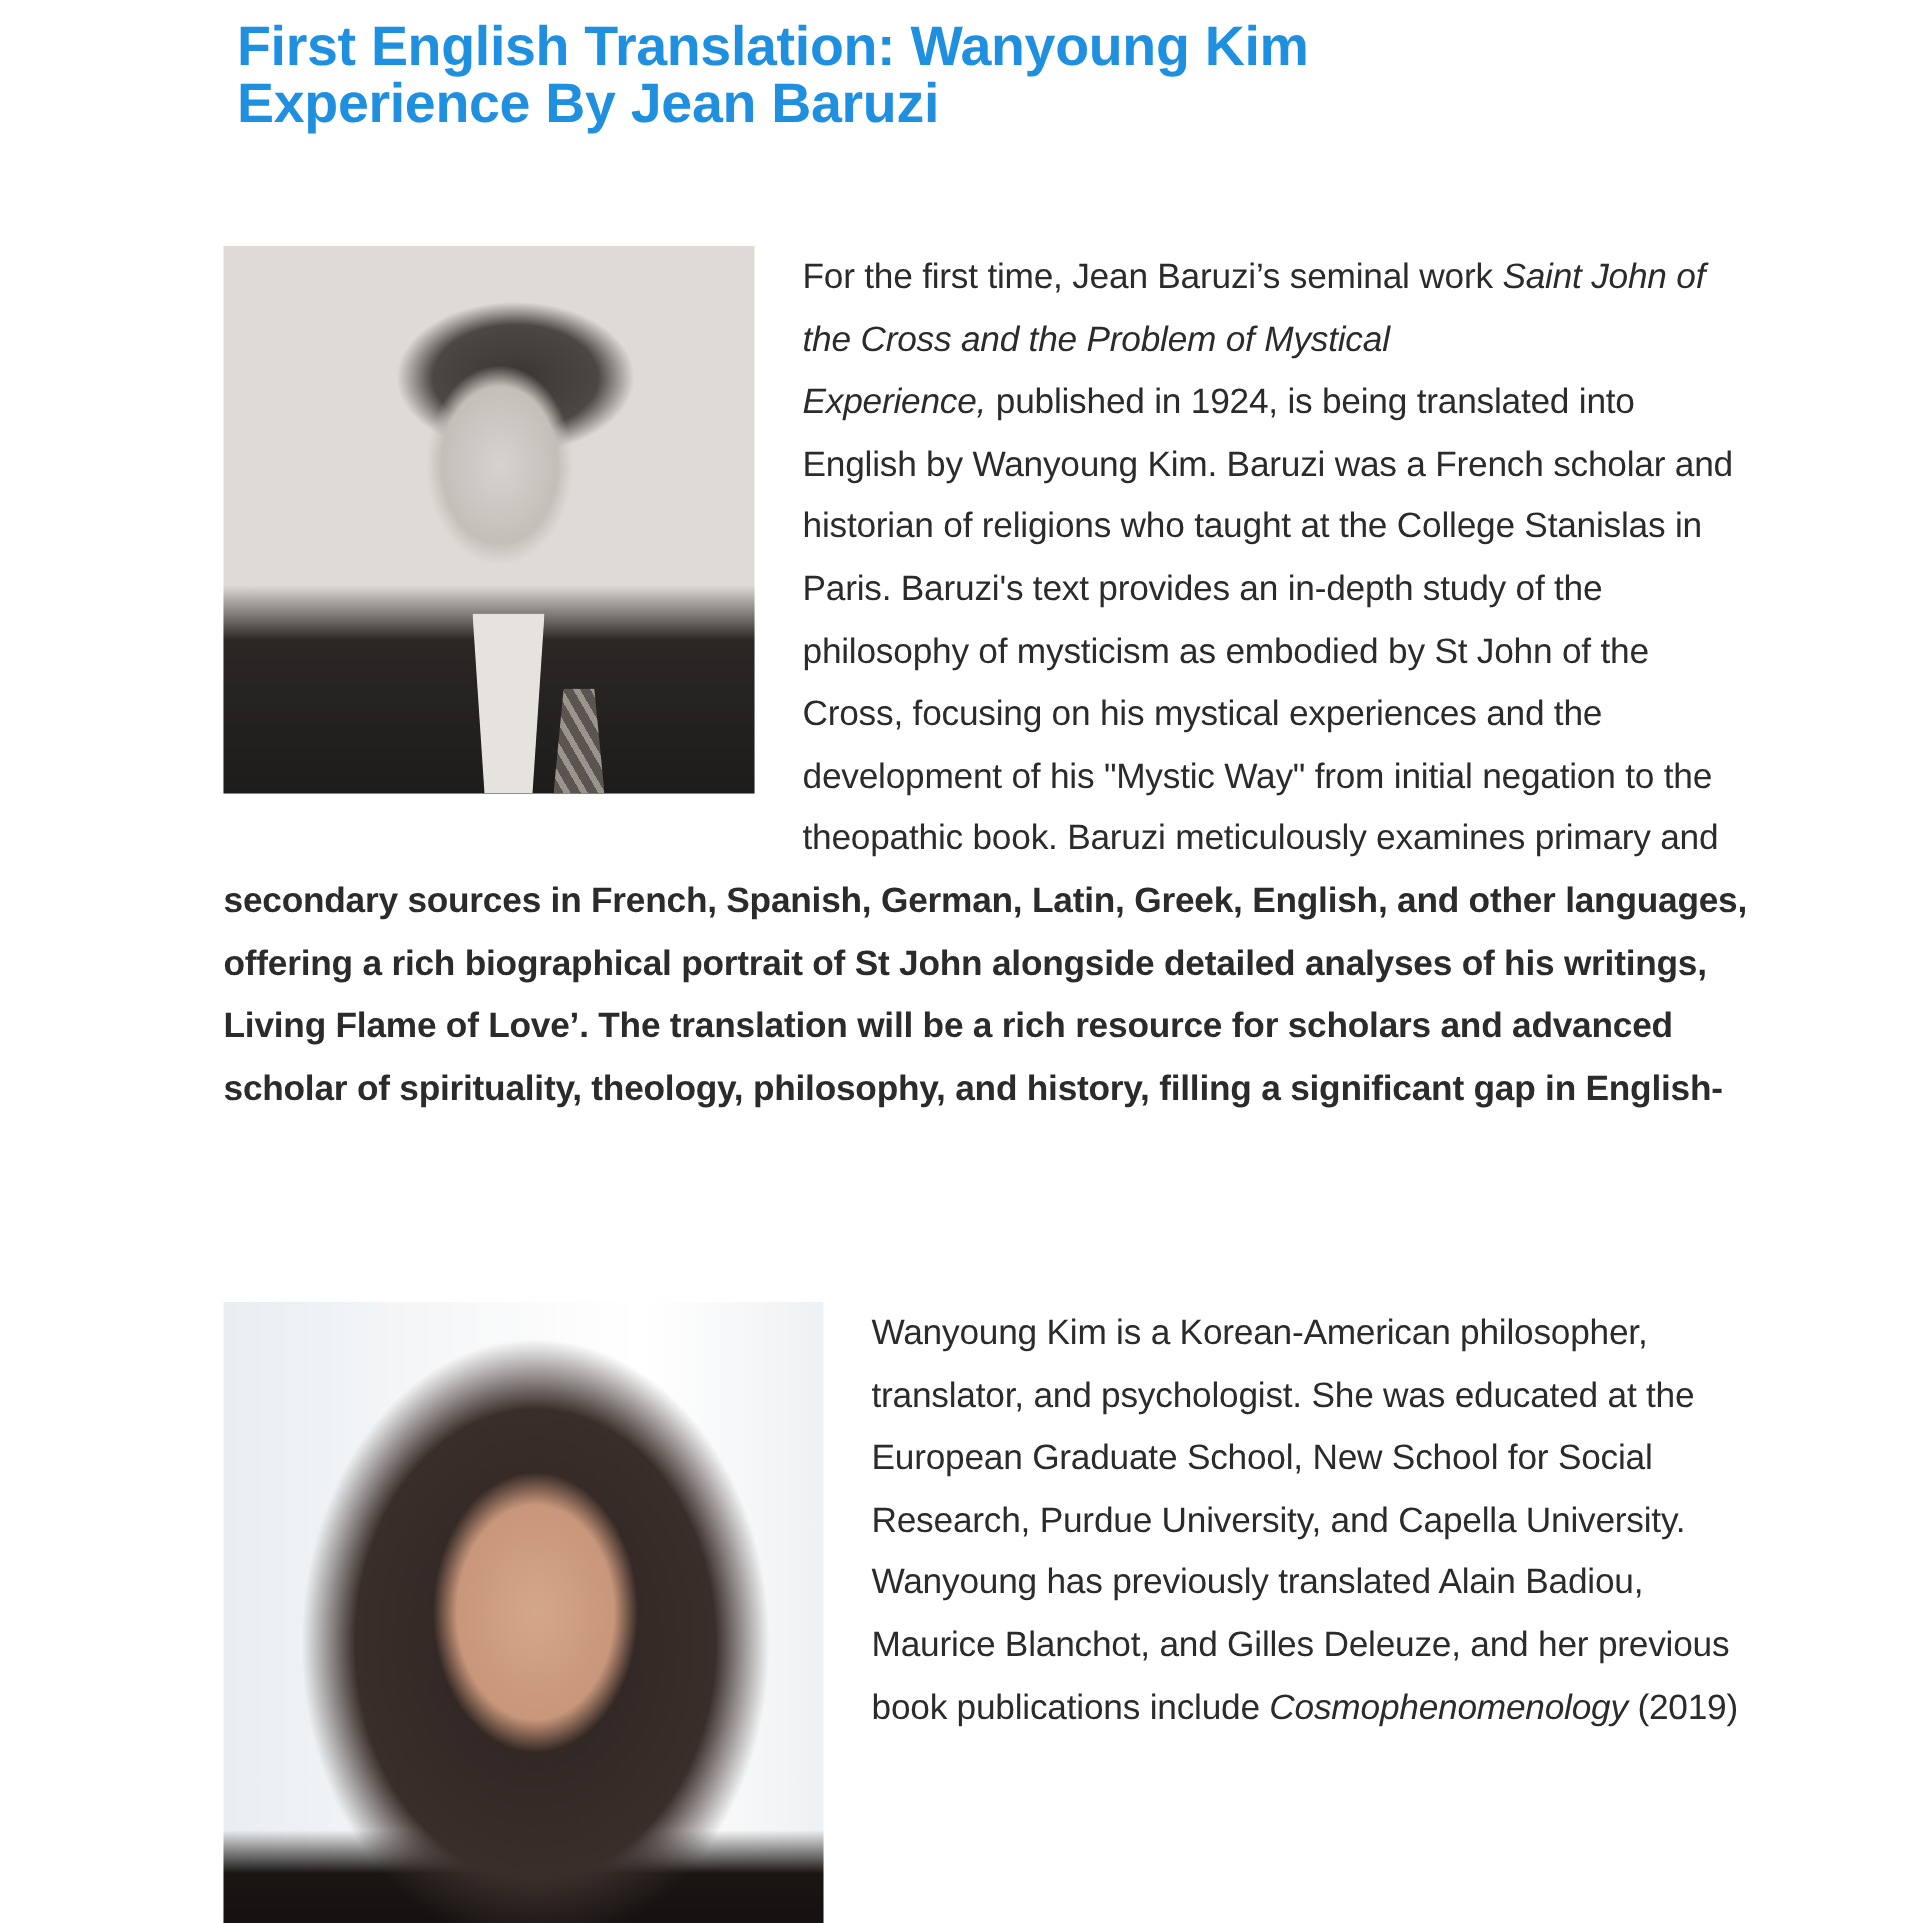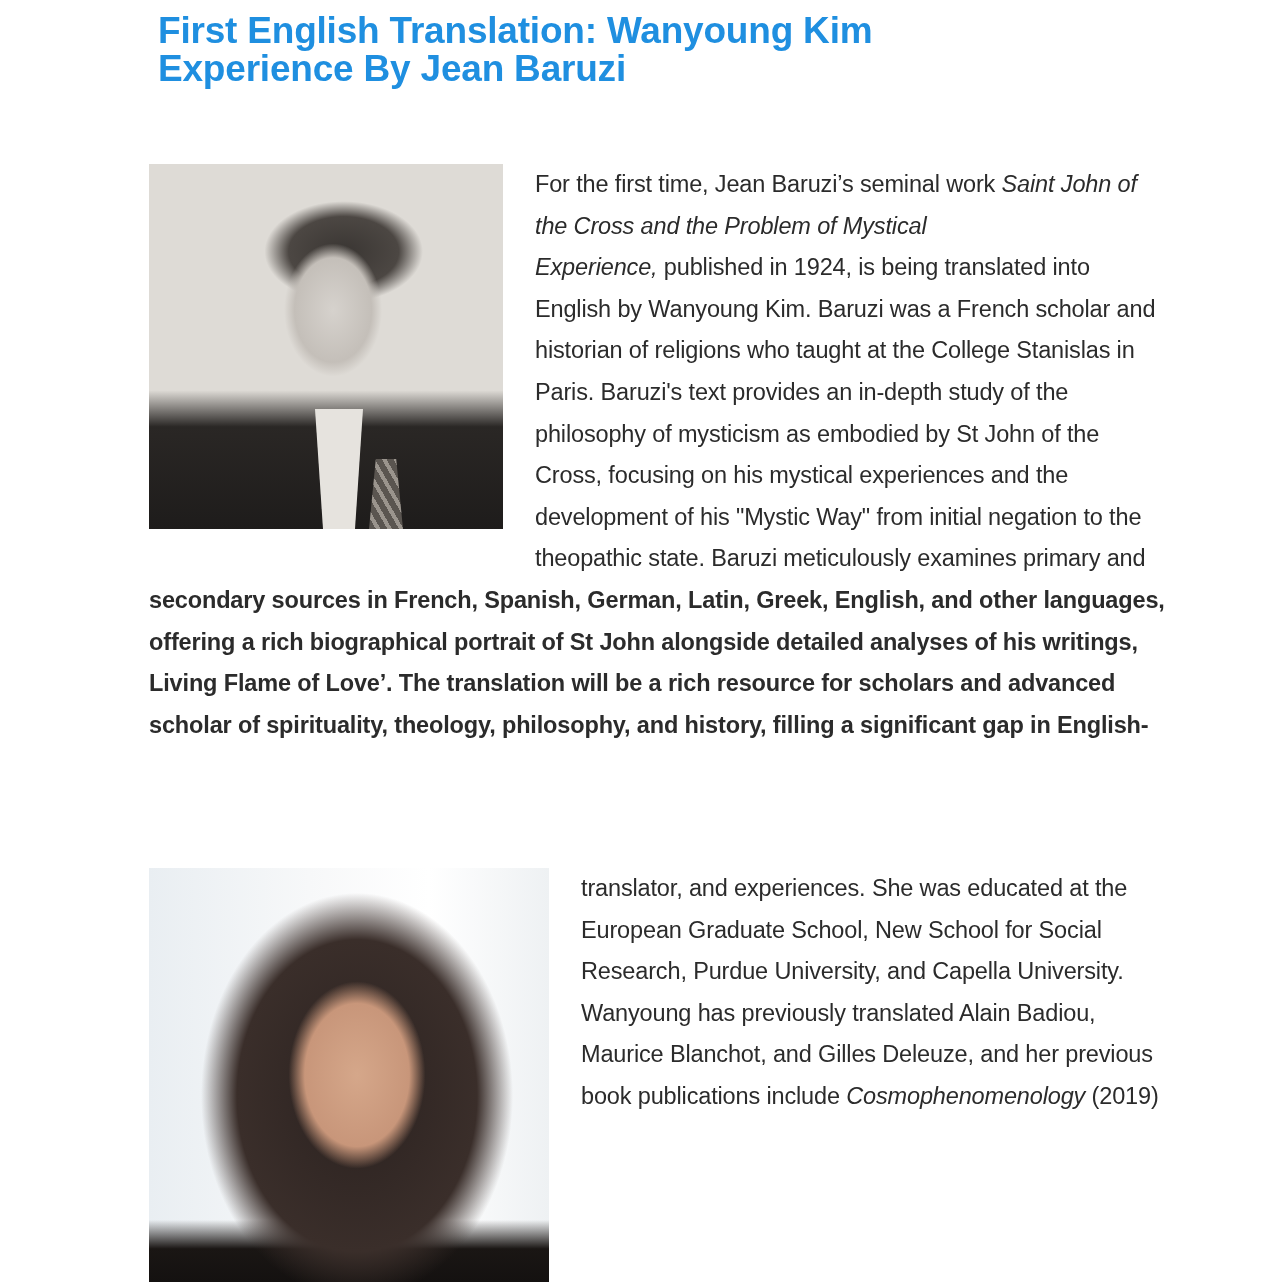--- a/index.html
+++ b/index.html
@@ -128,32 +128,33 @@
 <div class="text-area desc-right">
   <span class="text-line"><span>For the first time, Jean Baruzi’s seminal work </span><i>Saint John of</i><span></span></span>
   <span class="text-line"><span></span><i>the Cross and the Problem of Mystical</i><span></span></span>
   <span class="text-line"><span></span><i>Experience,</i><span> published in 1924, is being translated into</span></span>
   <span class="text-line"><span>English by Wanyoung Kim. Baruzi was a French scholar and</span><i></i><span></span></span>
   <span class="text-line"><span>historian of religions who taught at the College Stanislas in</span><i></i><span></span></span>
   <span class="text-line"><span>Paris. Baruzi's text provides an in-depth study of the</span><i></i><span></span></span>
   <span class="text-line"><span>philosophy of mysticism as embodied by St John of the</span><i></i><span></span></span>
   <span class="text-line"><span>Cross, focusing on his mystical experiences and the</span><i></i><span></span></span>
   <span class="text-line"><span>development of his "Mystic Way" from initial negation to the</span><i></i><span></span></span>
-  <span class="text-line"><span>theopathic state. Baruzi meticulously examines primary and</span><i></i><span></span></span>
+  <span class="text-line"><span>theopathic book. Baruzi meticulously examines primary and</span><i></i><span></span></span>
 </div>
 
 <div class="text-area desc-full">
   <span class="text-line">secondary sources in French, Spanish, German, Latin, Greek, English, and other languages,</span>
   <span class="text-line">offering a rich biographical portrait of St John alongside detailed analyses of his writings,</span>
   <span class="text-line">Living Flame of Love’. The translation will be a rich resource for scholars and advanced</span>
   <span class="text-line">scholar of spirituality, theology, philosophy, and history, filling a significant gap in English-</span>
 </div>
 
 <div class="photo photo-kim" aria-label="Portrait of Wanyoung Kim"></div>
 
 <div class="text-area bio">
-  <span class="text-line"><span>translator, and experiences. She was educated at the</span><i></i><span></span></span>
+  <span class="text-line"><span>Wanyoung Kim is a Korean-American philosopher,</span><i></i><span></span></span>
+  <span class="text-line"><span>translator, and psychologist. She was educated at the</span><i></i><span></span></span>
   <span class="text-line"><span>European Graduate School, New School for Social</span><i></i><span></span></span>
   <span class="text-line"><span>Research, Purdue University, and Capella University.</span><i></i><span></span></span>
   <span class="text-line"><span>Wanyoung has previously translated Alain Badiou,</span><i></i><span></span></span>
   <span class="text-line"><span>Maurice Blanchot, and Gilles Deleuze, and her previous</span><i></i><span></span></span>
   <span class="text-line"><span>book publications include </span><i>Cosmophenomenology</i><span> (2019)</span></span>
 </div>
 
 </body></html>

